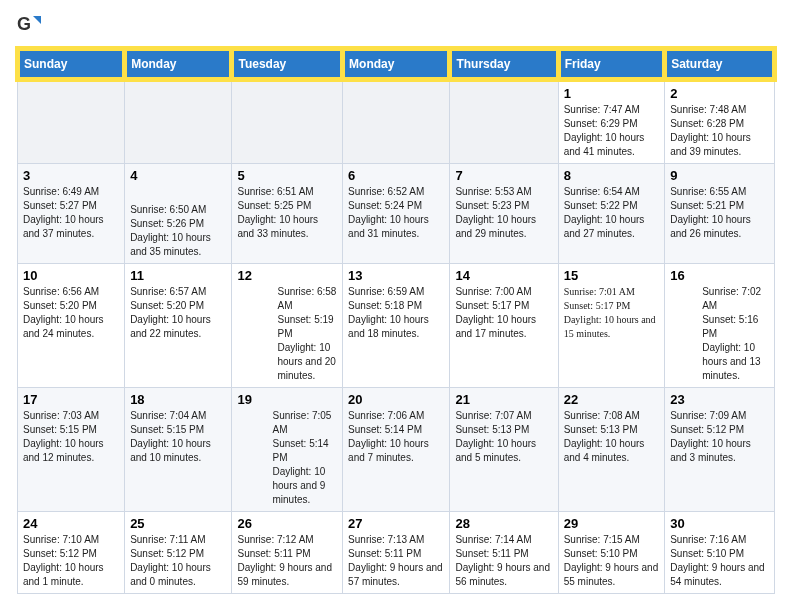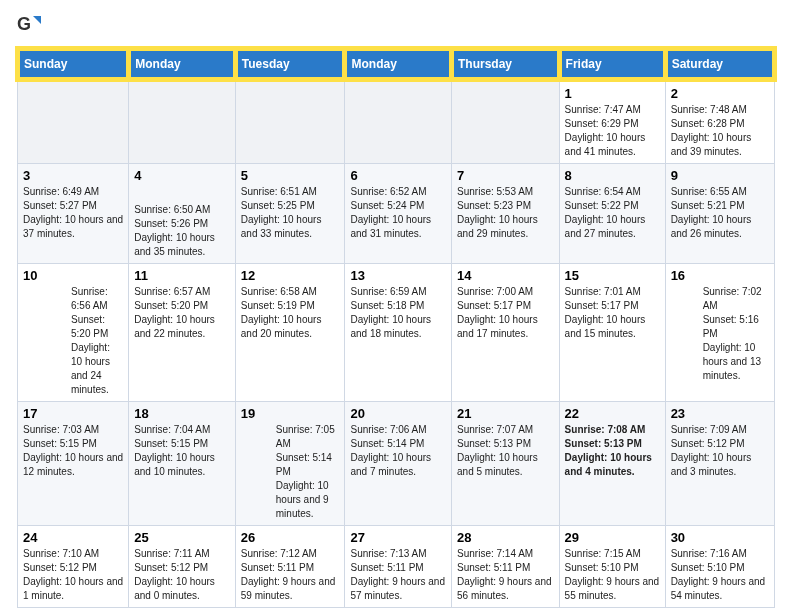--- a/index.html
+++ b/index.html
@@ -176,51 +176,51 @@
         <td>
           <div class="day-number">9</div>
           <div class="day-info" style="white-space: pre-line;">Sunrise: 6:55 AM
 Sunset: 5:21 PM
 Daylight: 10 hours and 26 minutes.</div>
         </td>
       </tr>
       <tr>
         <td>
           <div class="day-number">10</div>
-          <div class="day-info" style="white-space: pre-line; margin-left: 48px;">Sunrise: 6:56 AM
+          <div class="day-info" style="white-space: pre-line;">Sunrise: 6:56 AM
 Sunset: 5:20 PM
 Daylight: 10 hours and 24 minutes.</div>
         </td>
         <td>
           <div class="day-number">11</div>
           <div class="day-info" style="white-space: pre-line;">Sunrise: 6:57 AM
 Sunset: 5:20 PM
 Daylight: 10 hours and 22 minutes.</div>
         </td>
         <td>
           <div class="day-number">12</div>
-          <div class="day-info" style="white-space: pre-line;">Sunrise: 6:58 AM
+          <div class="day-info" style="white-space: pre-line; margin-left: 40px;">Sunrise: 6:58 AM
 Sunset: 5:19 PM
 Daylight: 10 hours and 20 minutes.</div>
         </td>
         <td>
           <div class="day-number">13</div>
           <div class="day-info" style="white-space: pre-line;">Sunrise: 6:59 AM
 Sunset: 5:18 PM
 Daylight: 10 hours and 18 minutes.</div>
         </td>
         <td>
           <div class="day-number">14</div>
           <div class="day-info" style="white-space: pre-line;">Sunrise: 7:00 AM
 Sunset: 5:17 PM
 Daylight: 10 hours and 17 minutes.</div>
         </td>
         <td>
           <div class="day-number">15</div>
-          <div class="day-info" style="white-space: pre-line;">Sunrise: 7:01 AM
+          <div class="day-info" style="white-space: pre-line; font-family: Liberation Serif, serif;">Sunrise: 7:01 AM
 Sunset: 5:17 PM
 Daylight: 10 hours and 15 minutes.</div>
         </td>
         <td>
           <div class="day-number">16</div>
           <div class="day-info" style="white-space: pre-line; margin-left: 32px;">Sunrise: 7:02 AM
 Sunset: 5:16 PM
 Daylight: 10 hours and 13 minutes.</div>
         </td>
       </tr>
@@ -250,21 +250,21 @@
 Daylight: 10 hours and 7 minutes.</div>
         </td>
         <td>
           <div class="day-number">21</div>
           <div class="day-info" style="white-space: pre-line;">Sunrise: 7:07 AM
 Sunset: 5:13 PM
 Daylight: 10 hours and 5 minutes.</div>
         </td>
         <td>
           <div class="day-number">22</div>
-          <div class="day-info" style="white-space: pre-line; font-weight: bold;">Sunrise: 7:08 AM
+          <div class="day-info" style="white-space: pre-line;">Sunrise: 7:08 AM
 Sunset: 5:13 PM
 Daylight: 10 hours and 4 minutes.</div>
         </td>
         <td>
           <div class="day-number">23</div>
           <div class="day-info" style="white-space: pre-line;">Sunrise: 7:09 AM
 Sunset: 5:12 PM
 Daylight: 10 hours and 3 minutes.</div>
         </td>
       </tr>

